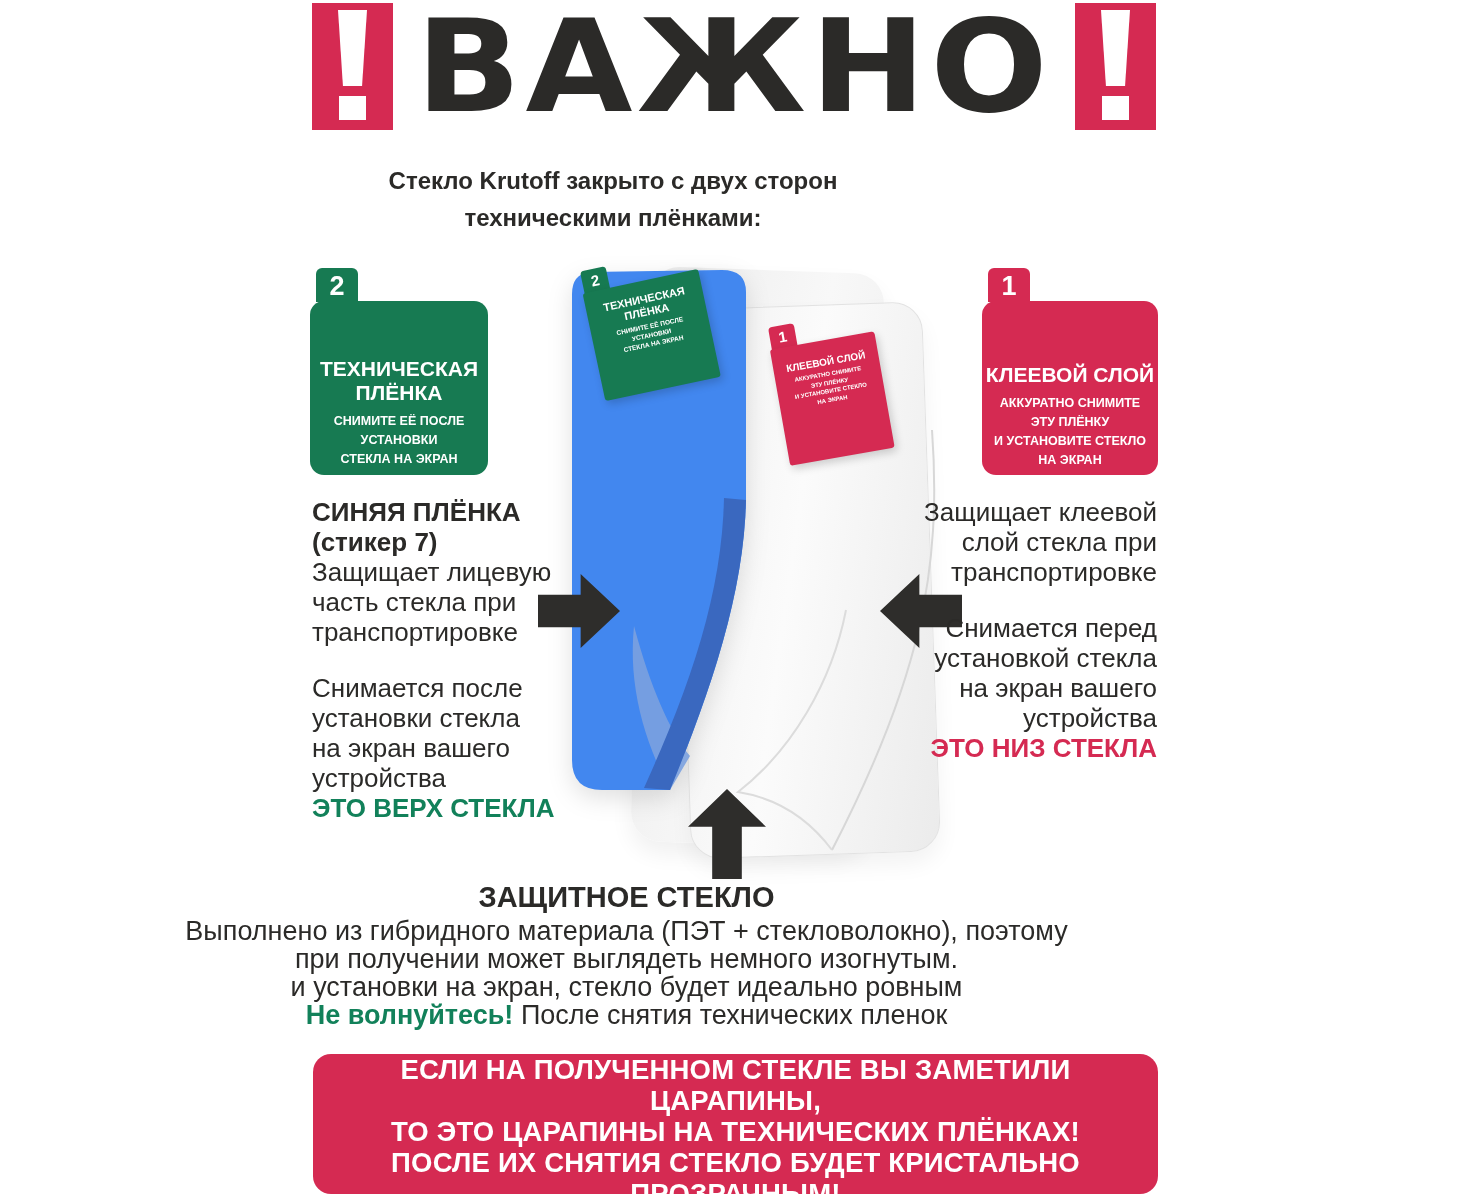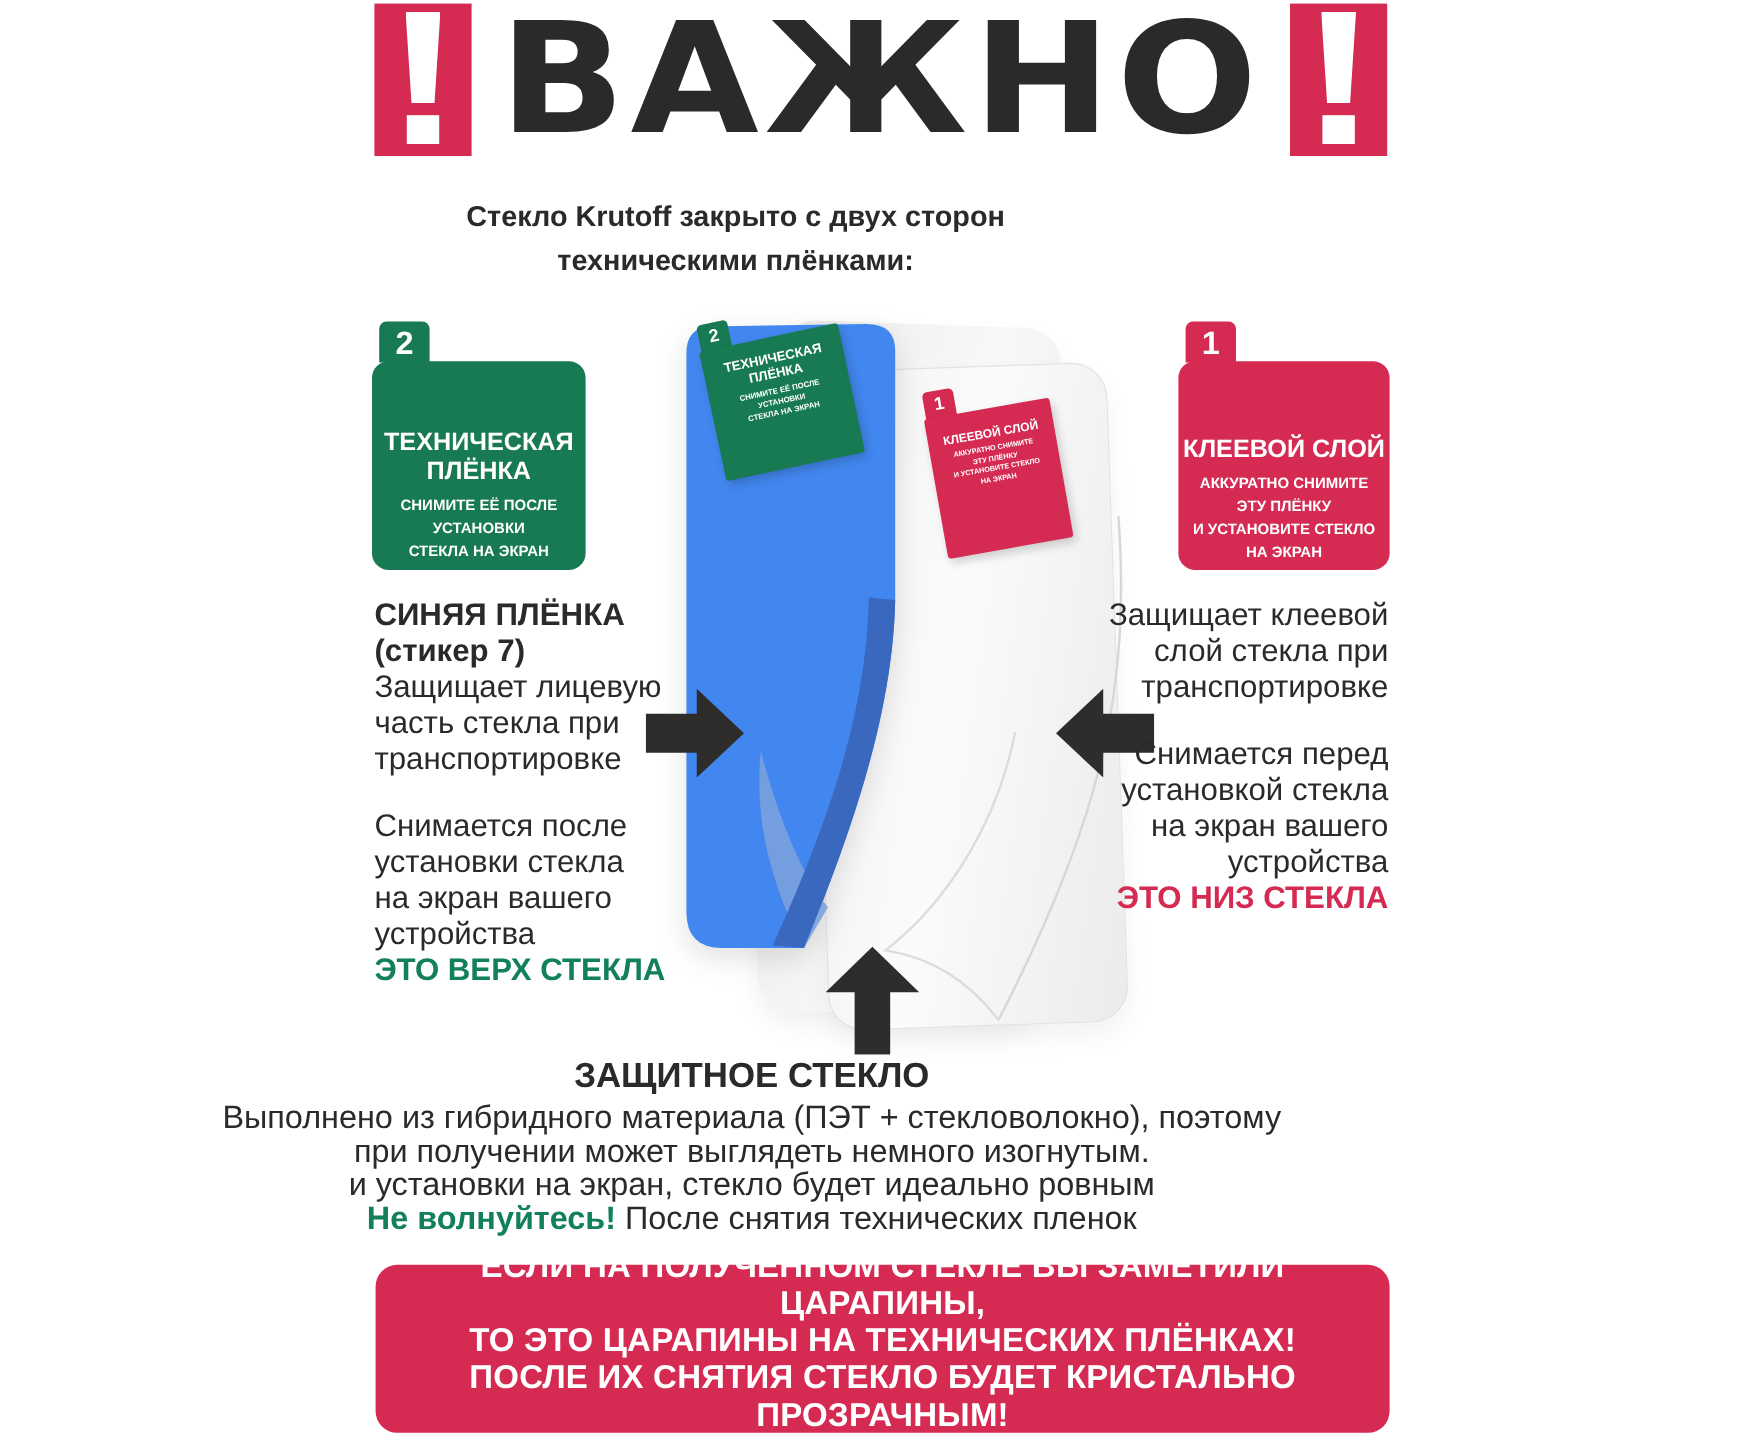--- a/index.html
+++ b/index.html
@@ -95,21 +95,21 @@
   .hl-red{color:var(--red);font-weight:bold;}
   
   .glass-title{position:absolute;left:0;right:0;top:881px;text-align:center;
     font-weight:bold;font-size:29px;}
   .glass-text{position:absolute;left:0;right:0;top:917px;text-align:center;
     font-size:27px;line-height:28px;}
   
   .banner{
     position:absolute;left:313px;top:1054px;width:845px;height:140px;
     background:var(--red);border-radius:18px;color:#fff;
-    display:flex;align-items:flex-end;justify-content:center;text-align:center;
+    display:flex;align-items:flex-start;justify-content:center;text-align:center;
   }
   .banner-text{font-weight:bold;font-size:27.5px;line-height:31px;white-space:pre-line;letter-spacing:.2px;}
 </style>
 </head>
 <body>
 
 <div class="page">
 
   <div class="excl-box excl-left">
     <div class="excl-bar"></div>

